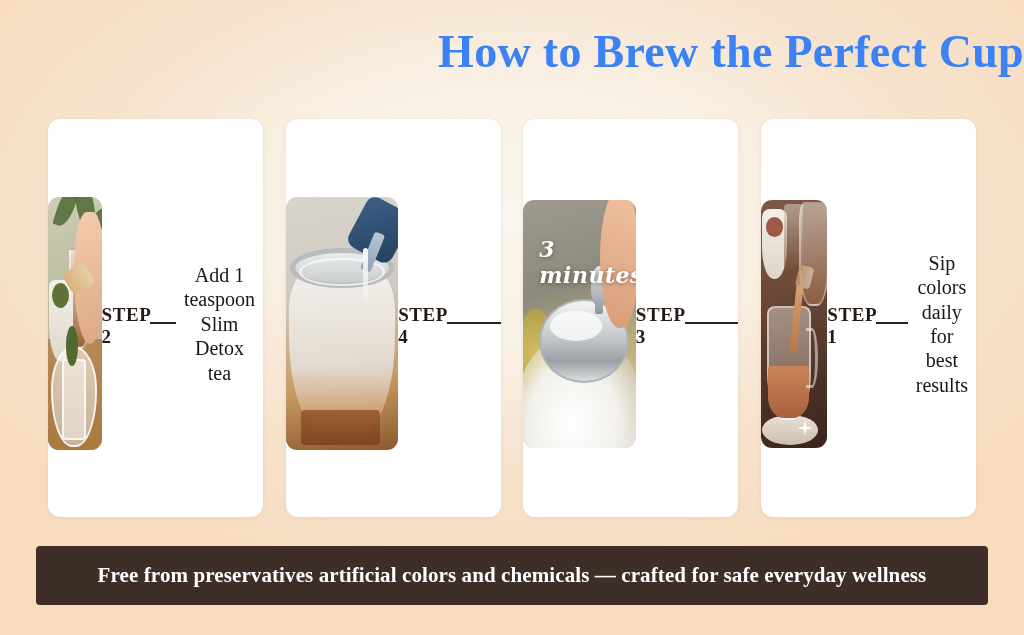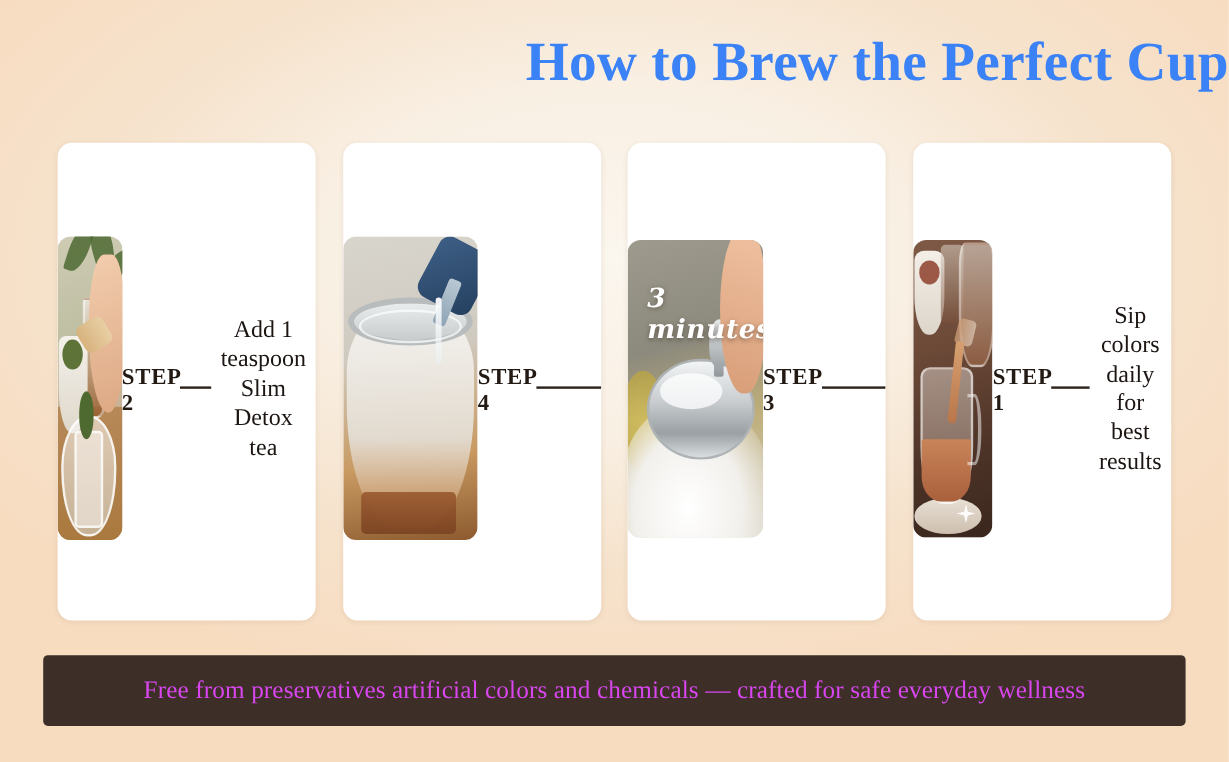--- a/index.html
+++ b/index.html
@@ -57,21 +57,21 @@
     letter-spacing:0.5px;
   }
   .sparkle { position:absolute; right:14px; bottom:12px; width:16px; height:16px; }
 
   
   .banner {
     position:absolute; left:36px; top:546px; width:952px; height:59px;
     background:#3d2f28; border-radius:4px;
     display:flex; align-items:center; justify-content:center;
   }
-  .banner-text { font-size:21px; font-weight:normal; color:#d946ef; letter-spacing:0.1px; }
+  .banner-text { font-size:21px; font-weight:bold; color:#ffffff; letter-spacing:0.1px; }
 
   
   .ph { position:absolute; inset:0; }
 
   
   .p1-bg { background:linear-gradient(165deg,#cfcbb4 0%,#bfc0a4 30%,#c9b396 58%,#b98f63 100%); }
   .p1-leaf { position:absolute; background:#4e6a32; border-radius:60% 10% 60% 10%; opacity:.85; }
   .p1-table { position:absolute; left:0; right:0; bottom:0; height:44%;
               background:linear-gradient(180deg,#b78958 0%,#a9793f 100%); }
   .p1-bowl { position:absolute; left:2%; top:33%; width:44%; height:32%;

